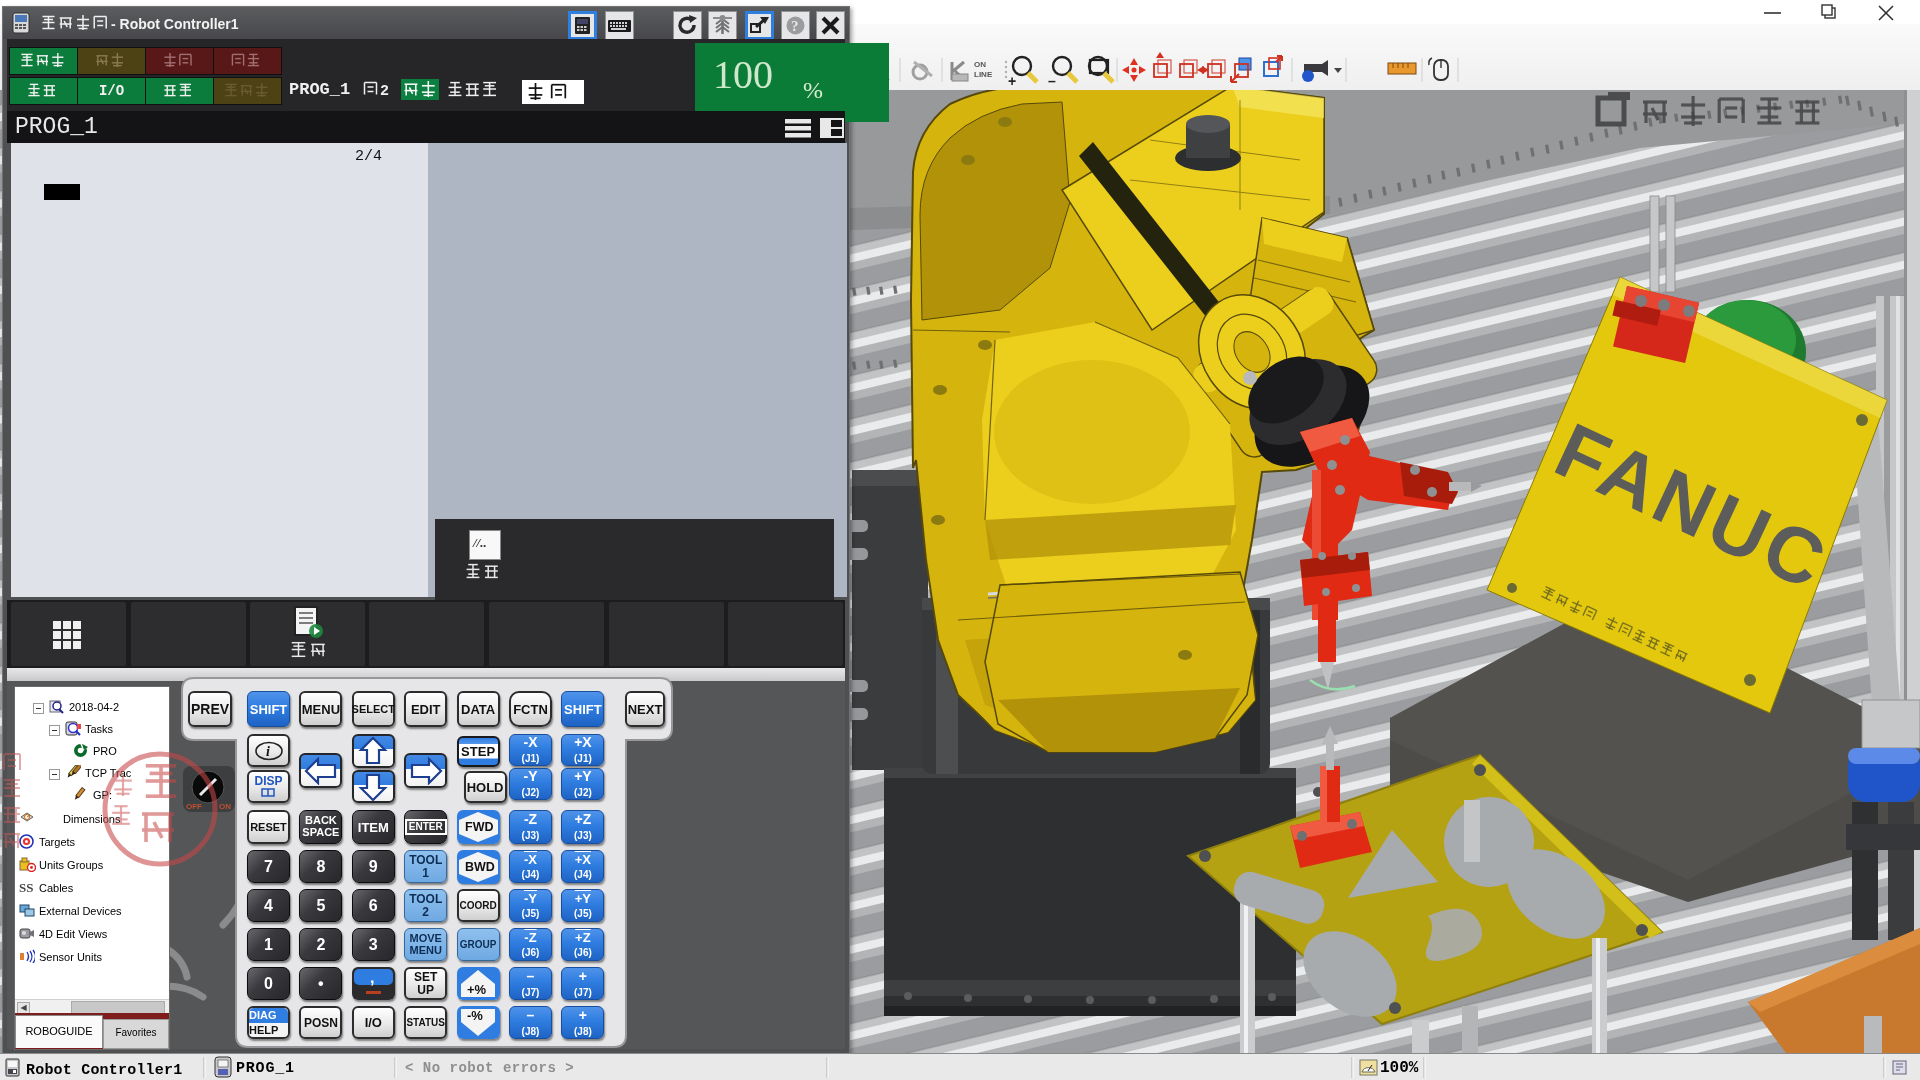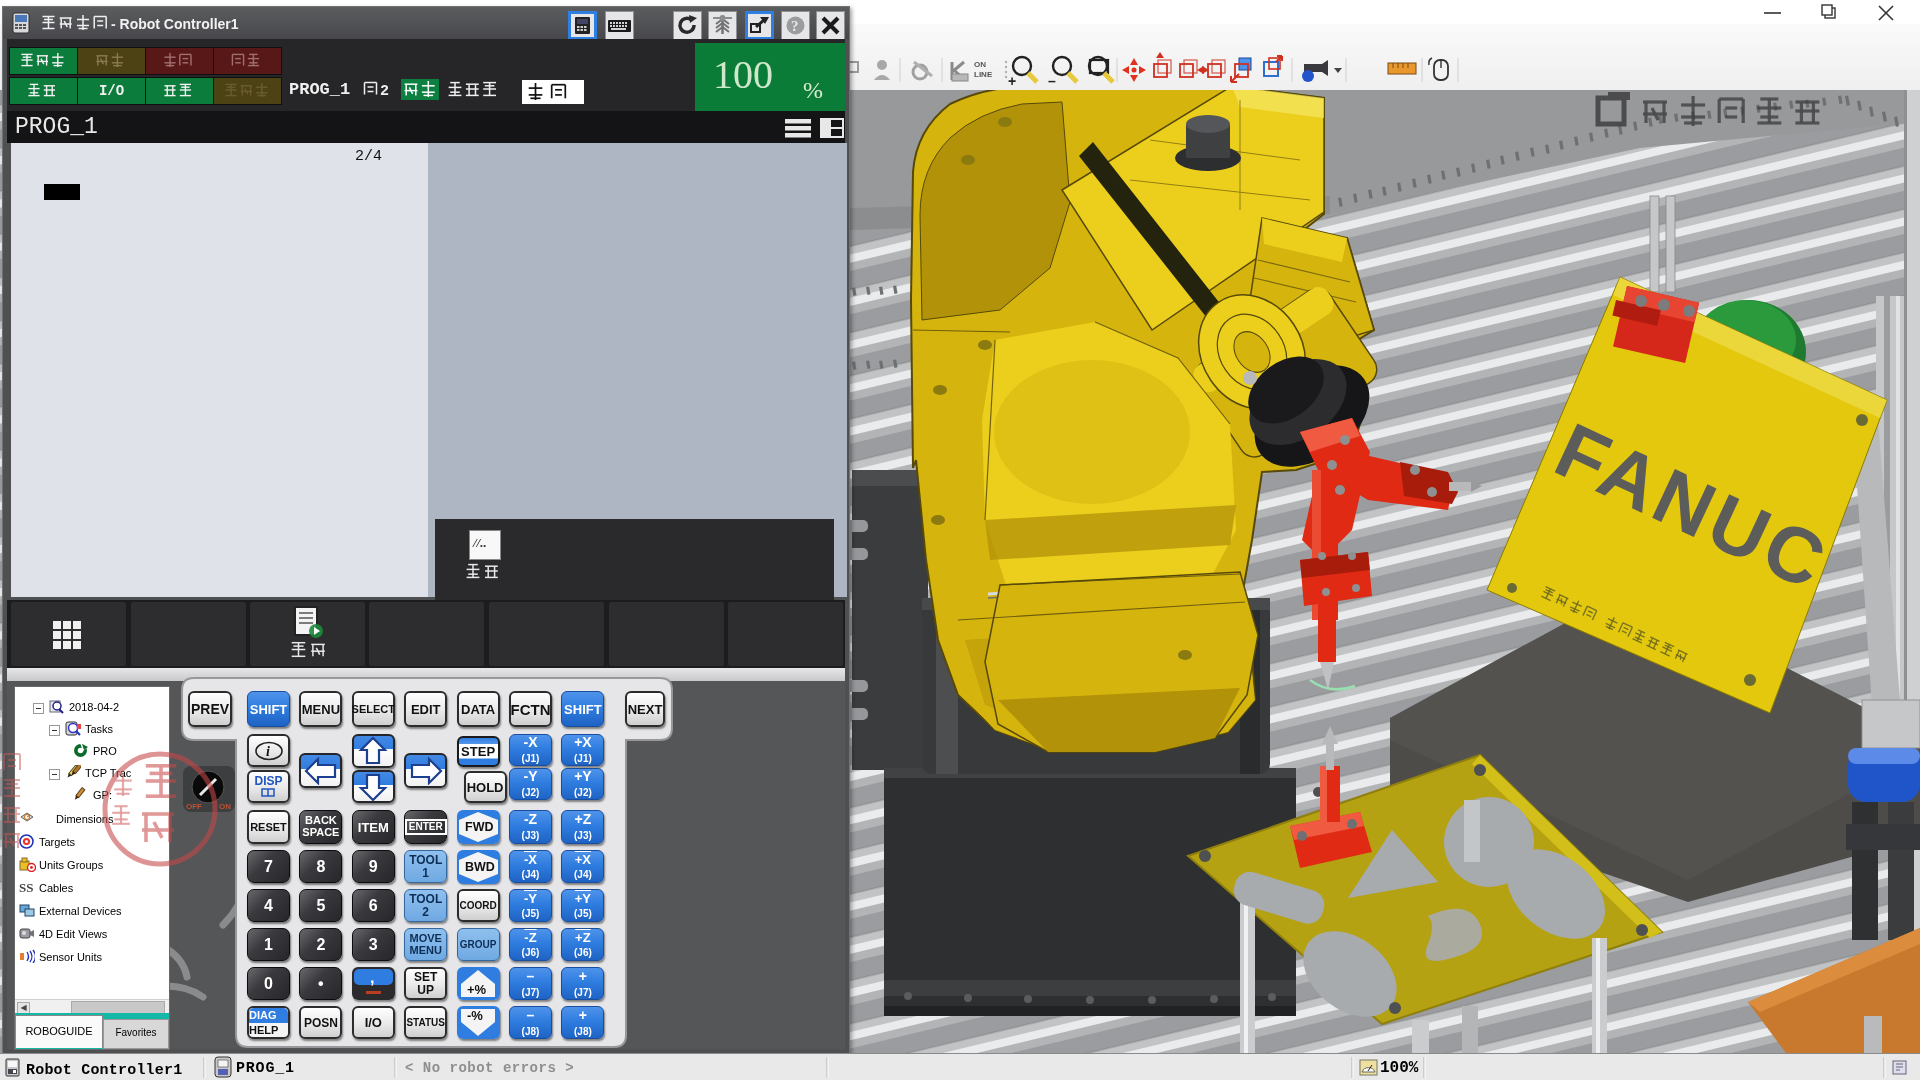--- a/index.html
+++ b/index.html
@@ -819,21 +819,21 @@
           </g>
           <g transform="translate(23.0,0.0) scale(1.700)">
             <line x1="1" y1="1" x2="1" y2="9" stroke="#111111" stroke-width="1.0" opacity="1.0"></line>
             <line x1="1" y1="1" x2="9" y2="1" stroke="#111111" stroke-width="1.0" opacity="1.0"></line>
             <line x1="9" y1="1" x2="9" y2="9" stroke="#111111" stroke-width="1.0" opacity="1.0"></line>
             <line x1="3" y1="4" x2="7" y2="4" stroke="#111111" stroke-width="1.0" opacity="1.0"></line>
             <line x1="3" y1="7" x2="7" y2="7" stroke="#111111" stroke-width="1.0" opacity="1.0"></line>
           </g>
         </g>
       </svg>
-<div class="abs" style="left:692px;top:36px;width:150px;height:79px;background:#0a7c38;">
+<div class="abs" style="left:692px;top:36px;width:150px;height:79px;background:#0a7c38;padding-left:44px;">
 <div class="abs" style="left:18px;top:8px;font-size:40px;color:#cfe8cc;font-family:'Liberation Serif';">100</div>
 <div class="abs" style="left:108px;top:34px;font-size:24px;color:#d8ecd0;font-family:'Liberation Serif';">%</div>
       </div>
 <div class="abs" style="left:4px;top:104px;width:838px;height:32px;background:#141416;color:#e8e8e8;">
 <div class="abs mono" style="left:8px;top:3px;font-size:23px;">PROG_1</div>
 <svg class="abs" style="left:778px;top:6px;width:60px;height:22px">
           <g fill="#e8e8e8">
             <rect x="0" y="2" width="26" height="4.5"></rect>
             <rect x="0" y="9" width="26" height="4.5"></rect>
             <rect x="0" y="16" width="26" height="4.5"></rect>
@@ -981,21 +981,21 @@
             <rect x="4.5" y="0" width="3.5" height="10" fill="#d88a34" stroke="#542"></rect>
             <polygon points="4.5,10 8,10 6.2,14" fill="#321"></polygon>
           </g>
         </svg></div>
 <div class="abs" style="left:78px;top:102px;white-space:nowrap;">GP:</div>
 <div class="abs" style="left:4px;top:124px;width:18px;height:16px;"><svg width="16" height="14">
           <polygon points="2,6 8,2 14,6 8,10" fill="#d0d0d4" stroke="#666"></polygon>
           <circle cx="8" cy="6" r="2.5" fill="#fff" stroke="#c60"></circle>
           <line x1="8" y1="6" x2="11" y2="4" stroke="#c60"></line>
         </svg></div>
-<div class="abs" style="left:17px;top:126px;white-space:nowrap;padding-left:24px;">Dimensions</div>
+<div class="abs" style="left:24px;top:126px;white-space:nowrap;padding-left:24px;">Dimensions</div>
 <div class="abs" style="left:4px;top:147px;width:18px;height:16px;"><svg width="15" height="15">
           <circle cx="7.5" cy="7.5" r="6.5" fill="#fff" stroke="#23b" stroke-width="1.6"></circle>
           <circle cx="7.5" cy="7.5" r="3.6" fill="#e33"></circle>
           <circle cx="7.5" cy="7.5" r="1.5" fill="#fff"></circle>
         </svg></div>
 <div class="abs" style="left:24px;top:149px;white-space:nowrap;">Targets</div>
 <div class="abs" style="left:4px;top:170px;width:18px;height:16px;"><svg width="17" height="15">
           <rect x="1" y="4" width="9" height="9" fill="#e8c020" stroke="#863"></rect>
           <rect x="3" y="1" width="5" height="4" fill="#e8c020" stroke="#863"></rect>
           <circle cx="12.5" cy="10.5" r="4" fill="#fff" stroke="#d22" stroke-width="1.4"></circle>
@@ -1023,36 +1023,36 @@
             <path d="M8 3 q3 4.5 0 9"></path>
             <path d="M11 2 q4 5.5 0 11"></path>
             <path d="M14 1 q5 6.5 0 13"></path>
           </g>
         </svg></div>
 <div class="abs" style="left:24px;top:264px;white-space:nowrap;">Sensor Units</div>
 <div class="abs" style="left:0px;top:312px;width:154px;height:14px;background:#f0f0f0;border-top:1px solid #d0d0d0;">
 <div class="abs" style="left:2px;top:2px;width:11px;height:10px;background:#e4e4e4;border:1px solid #aaa;font-size:8px;line-height:9px;text-align:center;color:#444;">◀</div>
 <div class="abs" style="left:56px;top:1px;width:92px;height:12px;background:#c8c8c8;border:1px solid #aaa;"></div>
       </div>
-<div class="abs" style="left:0px;top:326px;width:154px;height:36px;background:#14b8a6;">
+<div class="abs" style="left:0px;top:326px;width:154px;height:36px;background:#7f1d1d;">
 <div class="abs" style="left:0px;top:2px;width:86px;height:32px;background:#fafafa;border:1px solid #888;border-bottom:none;font-size:11px;text-align:center;line-height:30px;">ROBOGUIDE</div>
 <div class="abs" style="left:88px;top:6px;width:64px;height:28px;background:#d8d8d8;border:1px solid #999;font-size:10px;text-align:center;line-height:26px;">Favorites</div>
       </div>
 </div>
 <div class="abs" style="left:0;top:0;width:0;height:0;">
 <svg class="abs" style="left:168px;top:674px;width:506px;height:378px" viewBox="0 0 506 378">
 <path d="M26,4 H492 Q504,4 504,16 V54 Q504,66 492,66 H458 V361 Q458,373 446,373 H80 Q68,373 68,361 V66 H26 Q14,66 14,54 V16 Q14,4 26,4 Z" fill="#e6e6e8" stroke="#98989c" stroke-width="2"></path>
 </svg>
 <div class="key kw" style="left:188px;top:691px;width:44px;height:36px;font-size:14px;">PREV</div>
 <div class="key kb" style="left:247px;top:691px;width:43px;height:36px;font-size:13px;">SHIFT</div>
 <div class="key kw" style="left:299.4px;top:691px;width:43px;height:36px;font-size:13px;">MENU</div>
 <div class="key kw" style="left:351.8px;top:691px;width:43px;height:36px;font-size:11px;">SELECT</div>
 <div class="key kw" style="left:404.2px;top:691px;width:43px;height:36px;font-size:13px;">EDIT</div>
 <div class="key kw" style="left:456.6px;top:691px;width:43px;height:36px;font-size:13px;">DATA</div>
-<div class="key kw" style="left:509px;top:691px;width:43px;height:36px;font-size:15px;">FCTN</div>
+<div class="key kw" style="left:509px;top:691px;width:43px;height:36px;font-size:13px;border-radius:10px;">FCTN</div>
 <div class="key kb" style="left:561.4px;top:691px;width:43px;height:36px;font-size:13px;">SHIFT</div>
 <div class="key kw" style="left:625px;top:691px;width:40px;height:36px;font-size:13px;">NEXT</div>
 <div class="key kw" style="left:247px;top:734px;width:43px;height:33px;font-size:13px;">
         <svg width="30" height="20">
           <ellipse cx="15" cy="10" rx="13" ry="8.5" fill="none" stroke="#222" stroke-width="1.6"></ellipse>
           <text x="12" y="15" font-size="14" font-style="italic" font-family="Liberation Serif" font-weight="bold" fill="#111">i</text>
         </svg>
       </div>
 <div class="key ka" style="left:351.8px;top:734px;width:43px;height:34px;font-size:13px;">
         <svg width="34" height="30">

